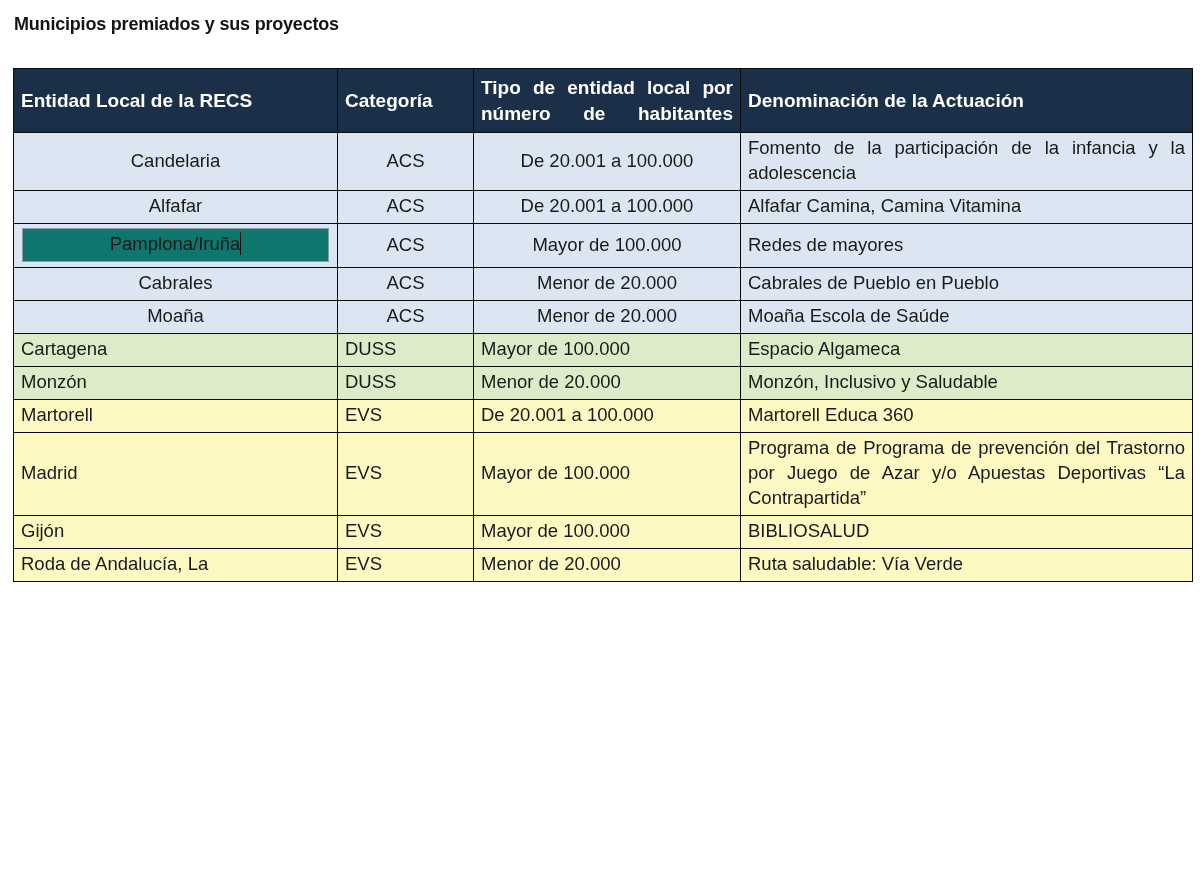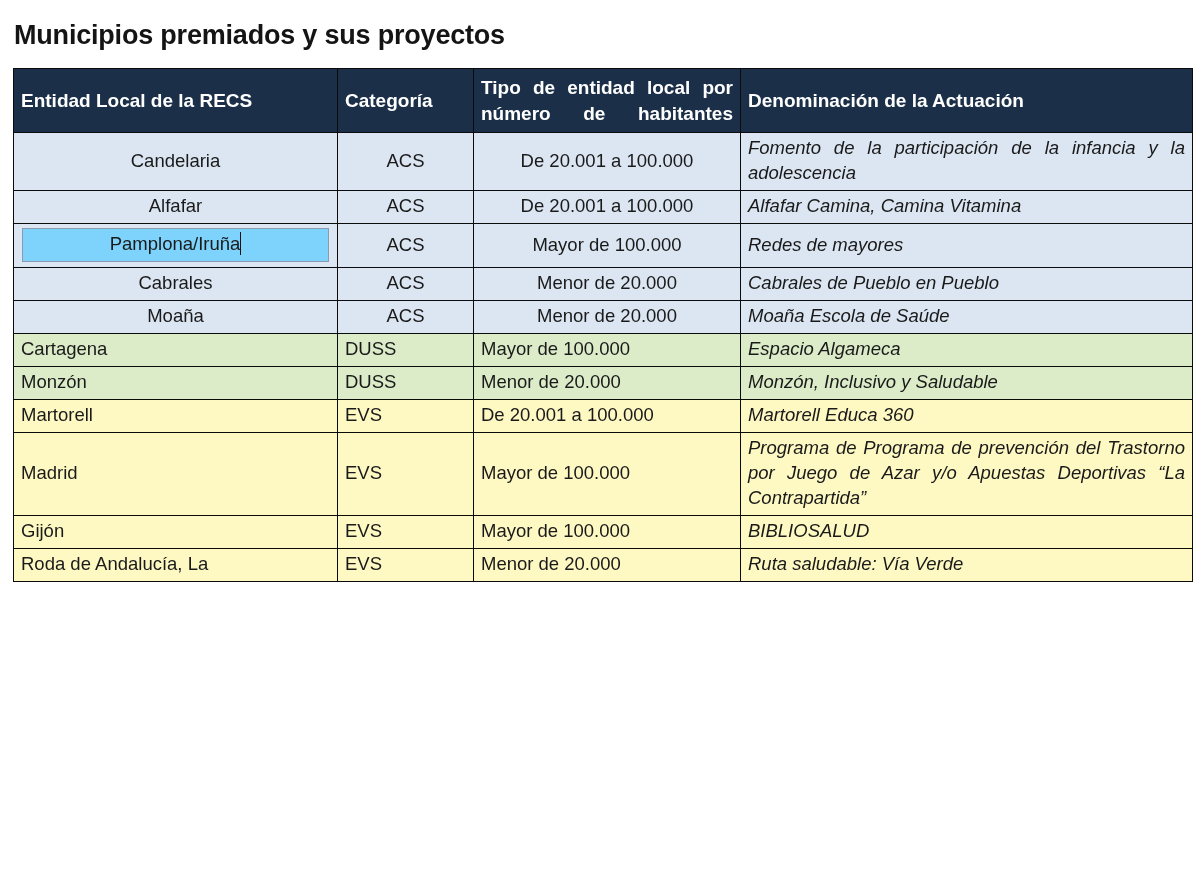--- a/index.html
+++ b/index.html
@@ -19,21 +19,21 @@
     position: relative;
     width: 1200px;
     height: 882px;
     background: #ffffff;
   }
 
   .page-title {
     position: absolute;
     left: 14px;
     top: 2px;
-    font-size: 27px;
+    font-size: 18px;
     font-weight: bold;
     letter-spacing: -0.2px;
     color: #141414;
     white-space: nowrap;
   }
 
   .table-wrap {
     position: absolute;
     left: 13px;
     top: 68px;
@@ -83,21 +83,20 @@
   tr.grp-duss td { background: #dcecc9; }
   tr.grp-evs  td { background: #f7e0df; }
 
   td.justify {
     text-align: justify;
     text-align-last: justify;
   }
   td.justify.lastline-left {
     text-align: justify;
     text-align-last: left;
-    font-style: italic;
   }
 
   
   td.editing {
     padding: 0;
     position: relative;
   }
   .edit-box {
     display: block;
     margin: 1px;
@@ -115,21 +114,21 @@
   }
   .caret {
     display: inline-block;
     width: 1px;
     height: 23px;
     background: #111;
     vertical-align: -5px;
     margin-left: 0px;
   }
 </style>
-<style>table.awards thead th{background:#1b3048;color:#ffffff;}table.awards th,table.awards td{border-color:#0b0b0b;}tr.grp-acs td{background:#dce6f2;}tr.grp-duss td{background:#dcecc9;}tr.grp-evs td{background:#fef9c3;}.edit-box{background:#7dd3fc;}body{color:#1a1a1a;}</style></head>
+<style>table.awards thead th{background:#1b3048;color:#ffffff;}table.awards th,table.awards td{border-color:#0b0b0b;}tr.grp-acs td{background:#dce6f2;}tr.grp-duss td{background:#dcecc9;}tr.grp-evs td{background:#fef9c3;}.edit-box{background:#0f766e;}body{color:#1a1a1a;}</style></head>
 <body>
 
 <div class="page">
 
   <h1 class="page-title">Municipios premiados y sus proyectos</h1>
 
   <div class="table-wrap">
     <table class="awards">
       <colgroup>
         <col class="c1">

